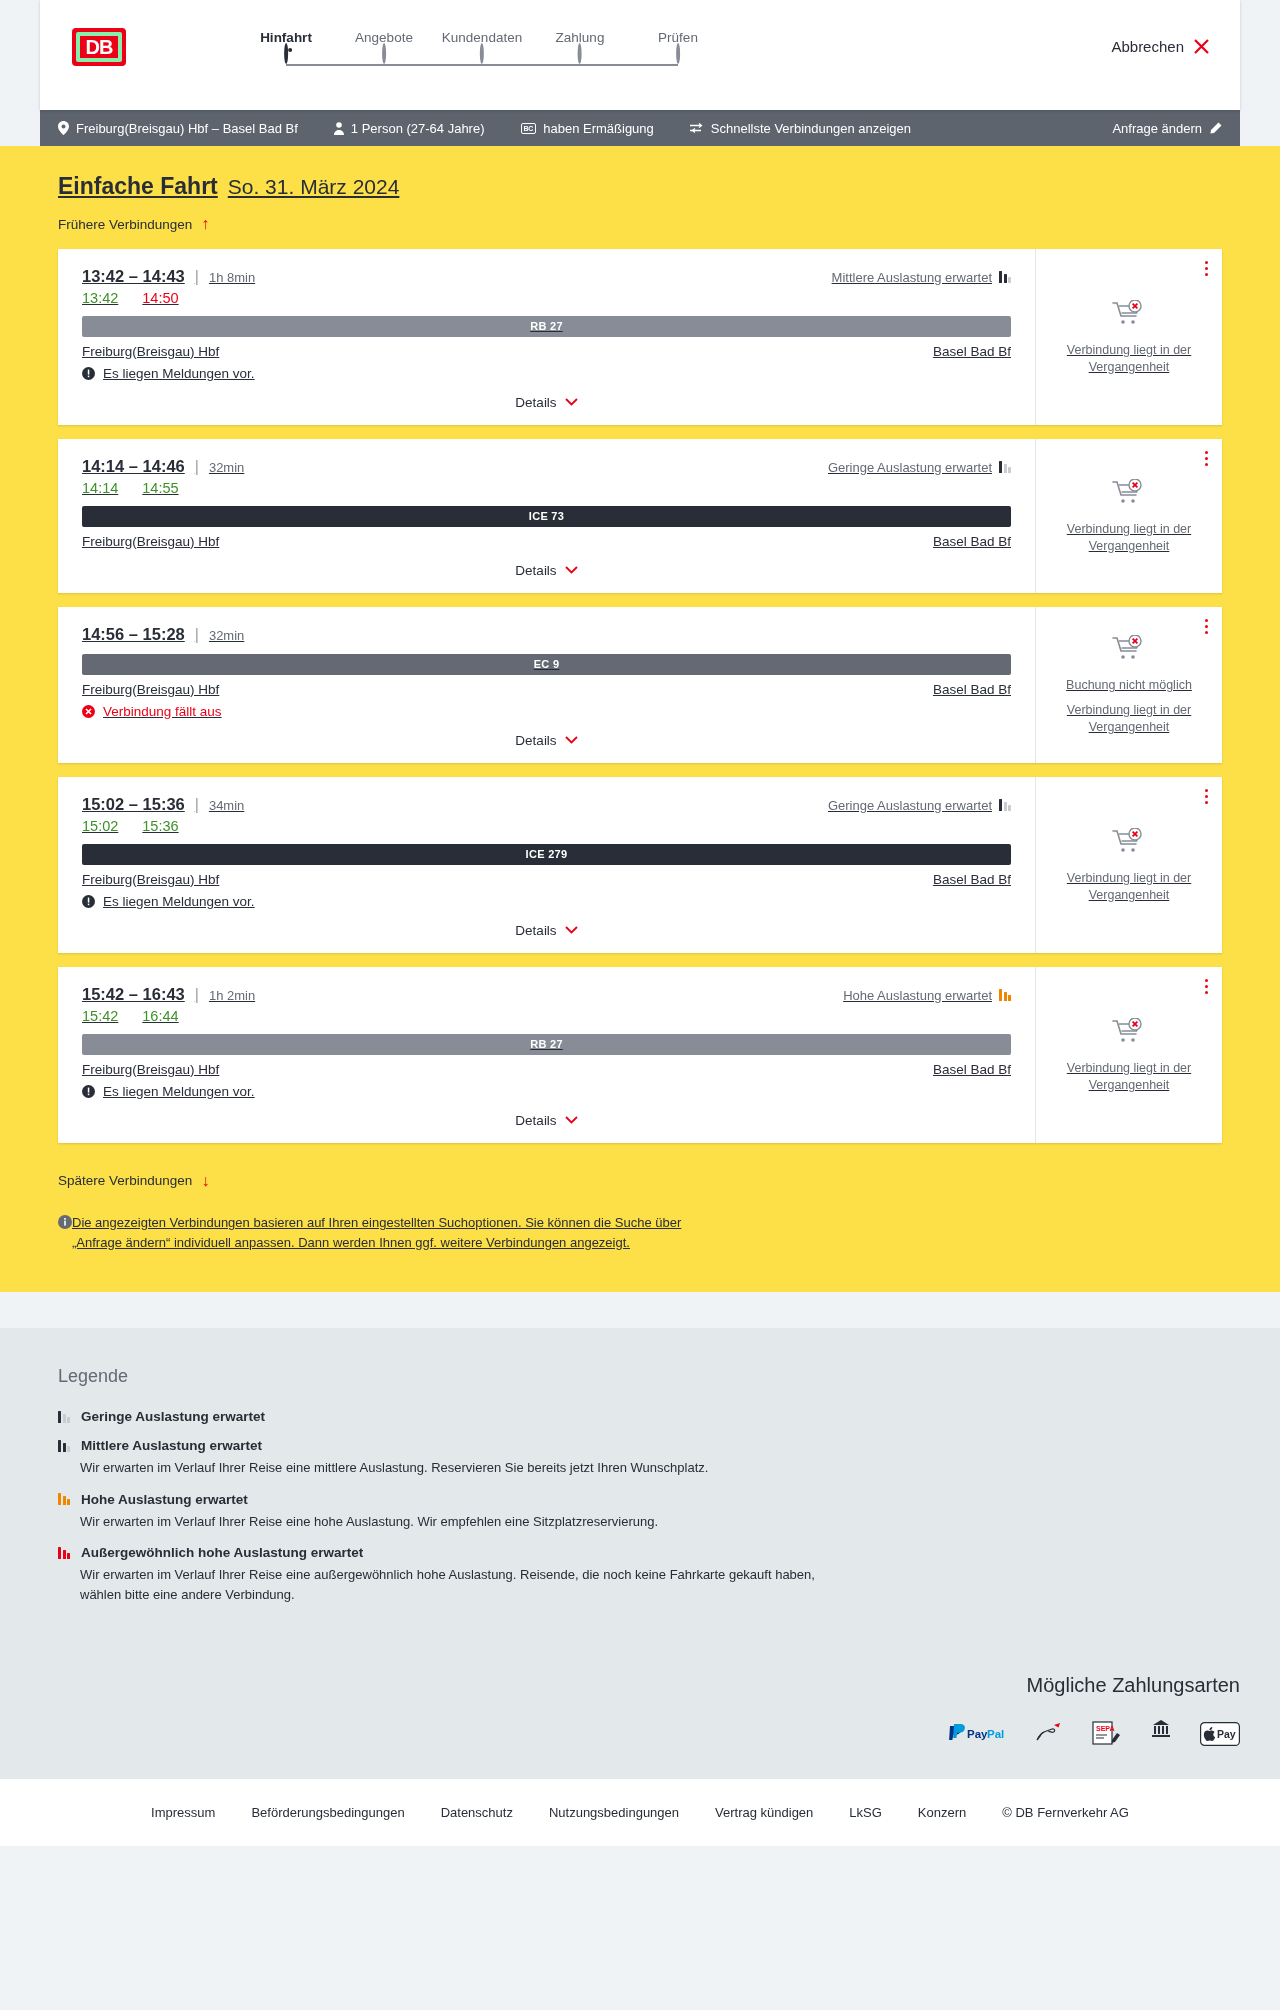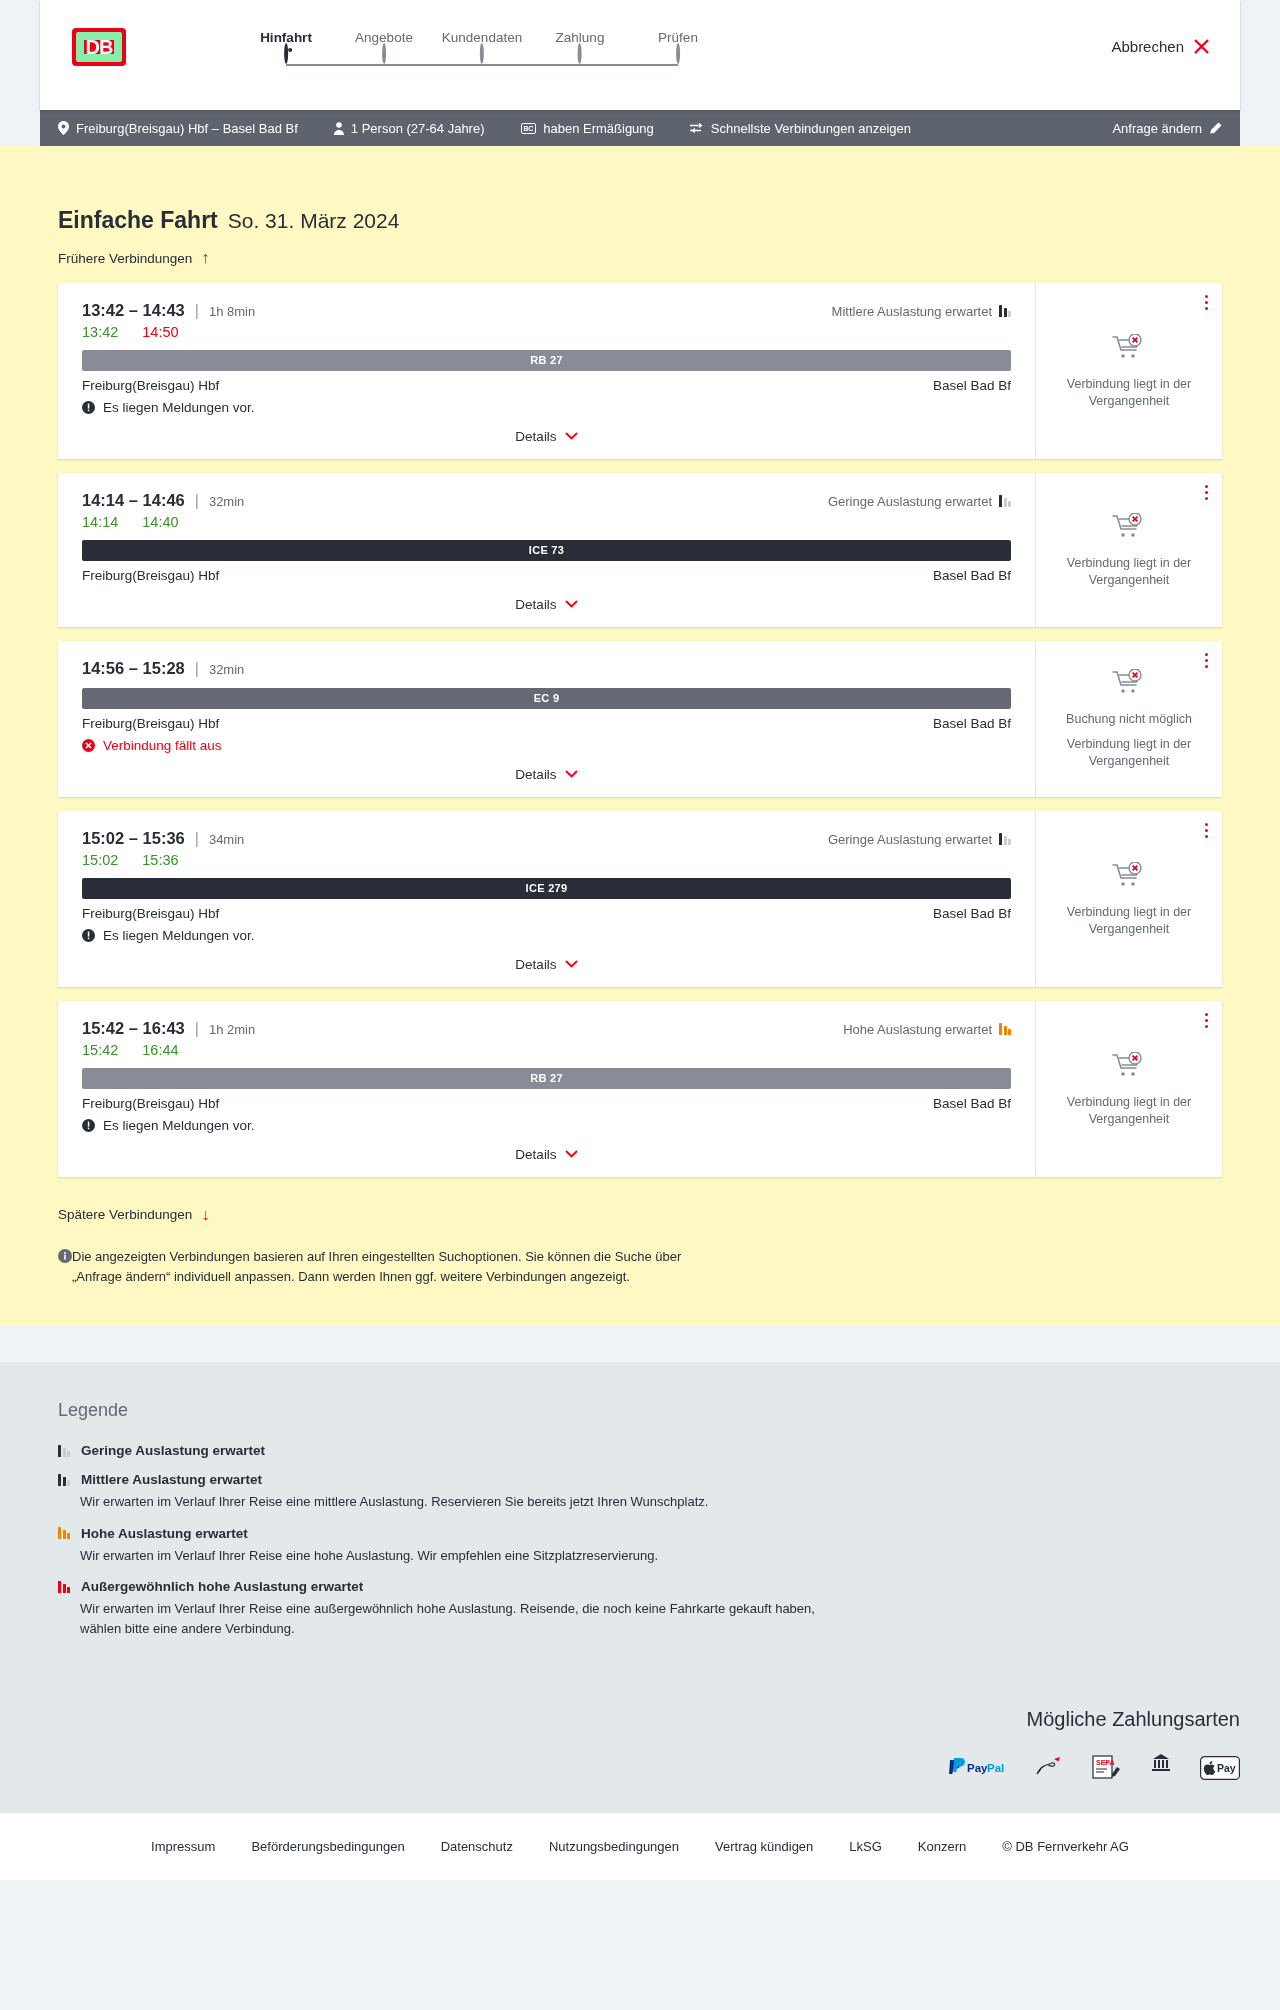--- a/index.html
+++ b/index.html
@@ -27,21 +27,21 @@
     width: 54px; height: 38px;
     background: #ec0016;
     border-radius: 4px;
     margin: 28px 0 0 32px;
     position: relative;
     display: flex; align-items: center; justify-content: center;
   }
   .db-logo .inner {
     width: 46px; height: 30px;
     background: #ec0016;
-    border: 8px solid #86efac;
+    border: 4px solid #86efac;
     border-radius: 2px;
     color: #ffffff;
     font-weight: 700;
     font-size: 20px;
     letter-spacing: -1px;
     display: flex; align-items: center; justify-content: center;
     font-family: "Liberation Sans", sans-serif;
   }
 
   .stepper {
@@ -122,22 +122,23 @@
     border-radius: 2px;
     font-size: 7px;
     font-weight: 700;
     padding: 1px 2px;
     line-height: 1;
     letter-spacing: -0.2px;
   }
 
   
   .main {
-    background: #fef9c3;
-    padding: 61px 40px 40px 40px;
+    background: #fde047;
+    padding: 27px 40px 40px 40px;
+    text-decoration: underline;
   }
   .title-row {
     display: flex; align-items: baseline; gap: 10px;
     margin-left: 18px;
   }
   .title-strong { font-size: 23px; font-weight: 700; color: #282d37; }
   .title-date { font-size: 21px; color: #282d37; }
 
   .earlier-link, .later-link {
     margin-left: 18px;
@@ -479,21 +480,21 @@
                 <span>Geringe Auslastung erwartet</span>
                 <span class="occ">
                   <span class="b1 occ-on"></span>
                   <span class="b2 occ-off"></span>
                   <span class="b3 occ-off"></span>
                 </span>
               </div>
             </div>
             <div class="row-rt">
               <span class="rt-ok">14:14</span>
-              <span class="rt-ok">14:40</span>
+              <span class="rt-ok">14:55</span>
             </div>
             <div class="train-bar bar-dark">ICE 73</div>
             <div class="row-stations">
               <span class="from">Freiburg(Breisgau) Hbf</span>
               <span class="to">Basel Bad Bf</span>
             </div>
             <div class="details-row"><span class="details-link">
                 <span>Details</span>
                 <svg class="chev" width="13" height="8" viewBox="0 0 13 8">
                   <path d="M1 1l5.5 5.5L12 1" stroke="#ec0016" stroke-width="1.8" fill="none"></path>

